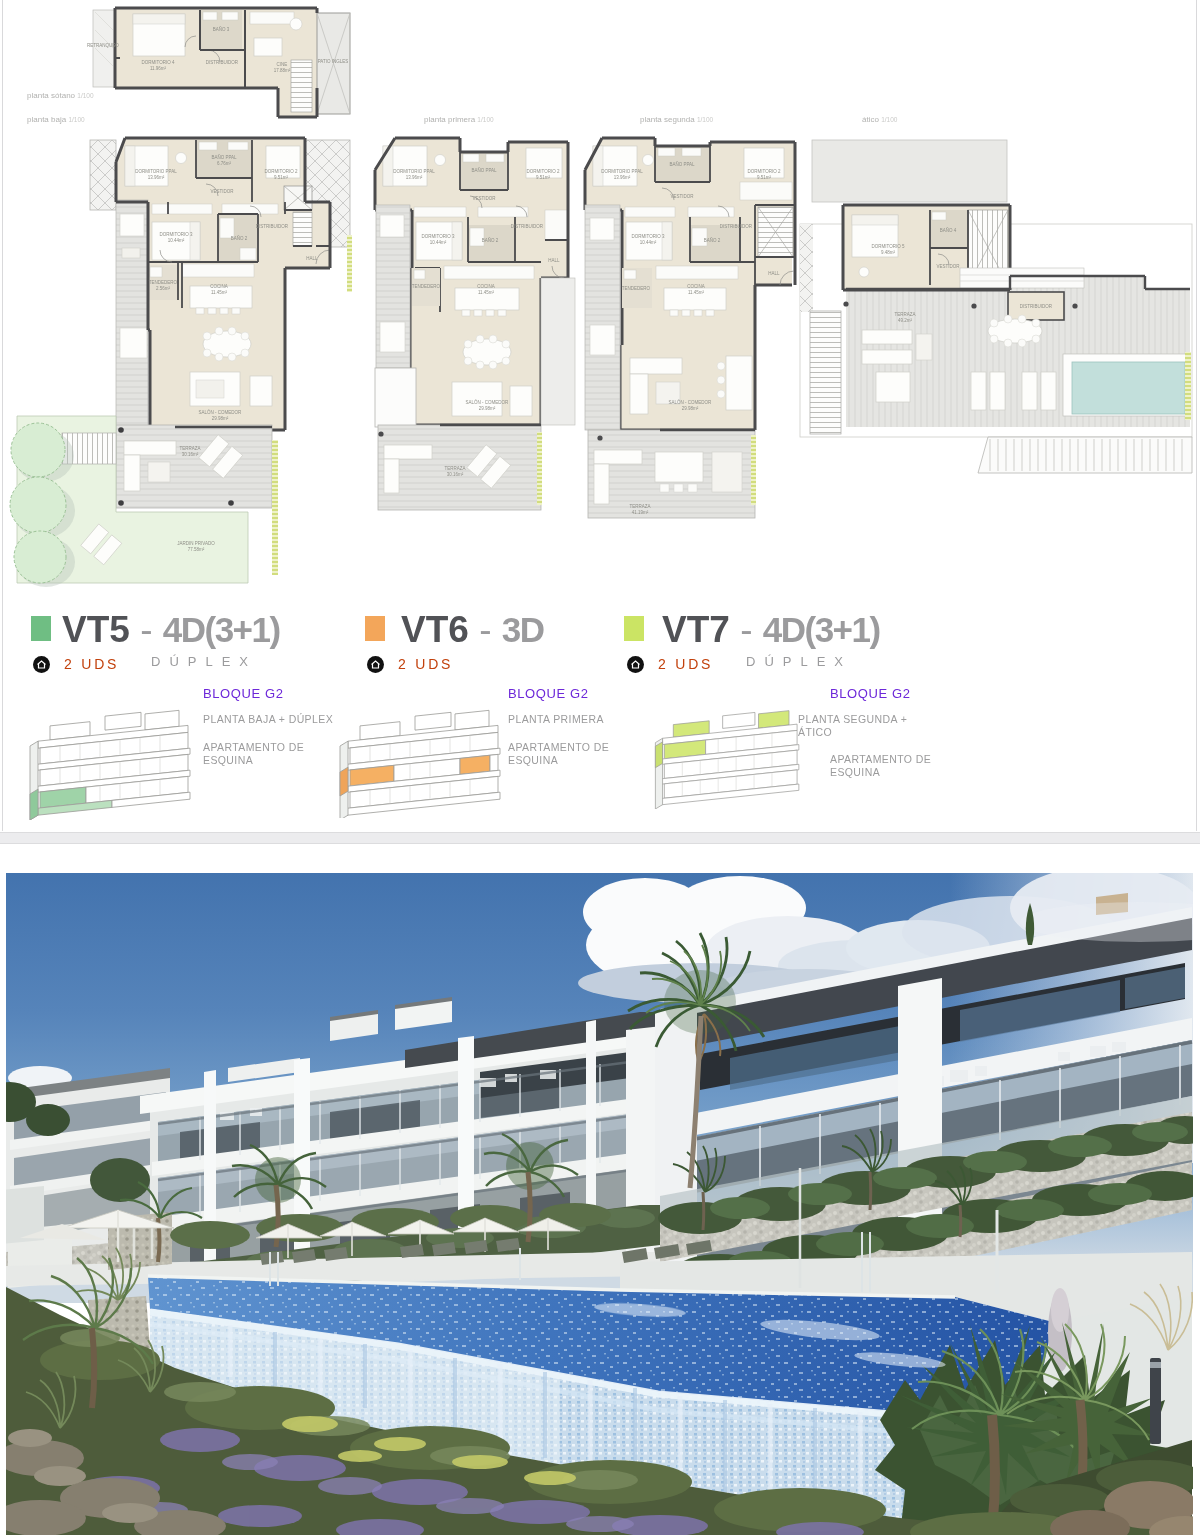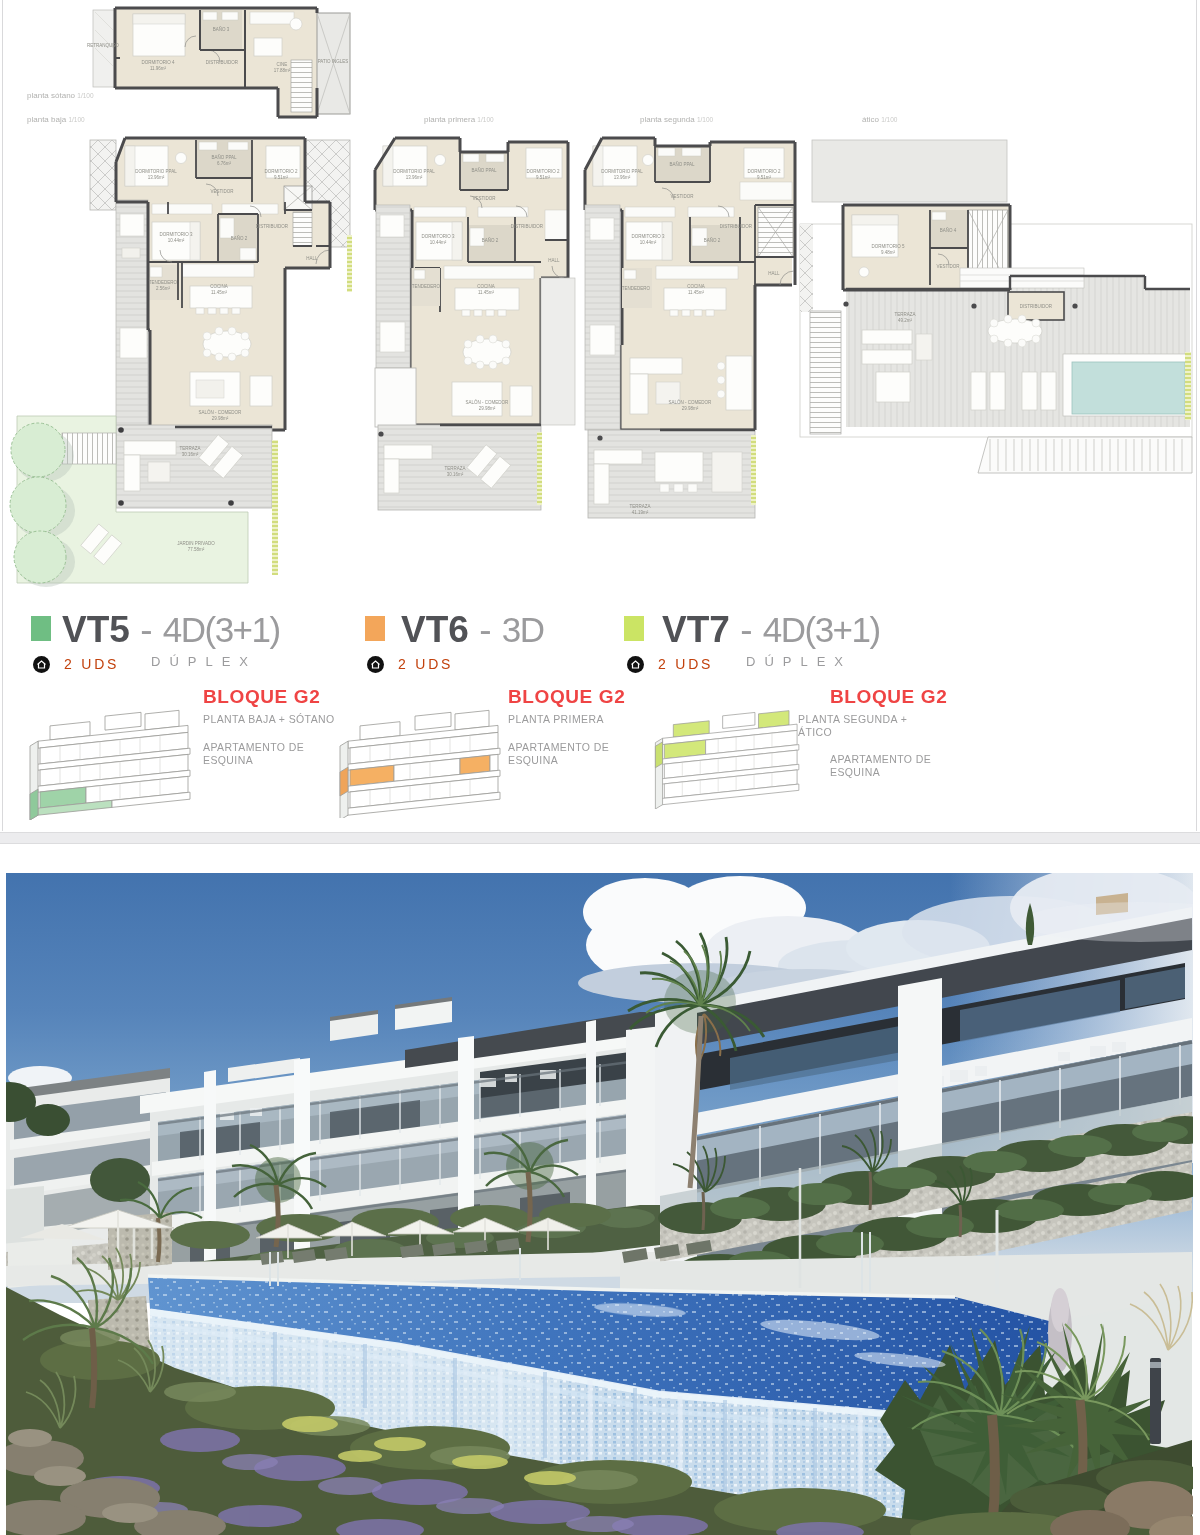--- a/index.html
+++ b/index.html
@@ -1,21 +1,21 @@
 <!DOCTYPE html>
 <html><head><meta charset="utf-8"><style>
 html,body{margin:0;padding:0}
 body{width:1200px;height:1535px;position:relative;background:#fff;font-family:"Liberation Sans",sans-serif;overflow:hidden}
 .abs{position:absolute}
 .vt{position:absolute;font-size:37px;font-weight:bold;color:#515256;letter-spacing:0}
 .vt .dash{color:#9b9b9d;font-weight:400}
-.vt .typ{color:#9b9b9d;font-weight:400;font-size:35px;letter-spacing:-1.5px}
+.vt .typ{color:#9b9b9d;font-weight:700;font-size:35px;letter-spacing:-1.5px}
 .uds{position:absolute;font-size:14px;color:#c2410c;letter-spacing:2.8px}
 .duplex{position:absolute;font-size:13px;color:#9b9b9d;letter-spacing:9px}
-.bloque{position:absolute;font-size:19px;font-weight:bold;color:#ef4444;letter-spacing:.6px}
+.bloque{position:absolute;font-size:13px;font-weight:normal;color:#6d28d9;letter-spacing:.6px}
 .sub{position:absolute;font-size:10.5px;color:#9b9b9c;letter-spacing:.4px;line-height:13px}
 .sq{position:absolute;width:20px;height:25px}
 </style></head><body>
 
 <div class="abs" style="left:2px;top:0;width:1px;height:831px;background:#d9d9db"></div>
 
 <div class="abs" style="left:1196px;top:0;width:1px;height:831px;background:#d9d9db"></div>
 
 <svg class="abs" style="left:0;top:0" width="1200" height="832" viewBox="0 0 1200 832">
 <defs>
@@ -515,21 +515,21 @@
     <circle cx="8.5" cy="8.5" r="8.5" fill="#111"></circle>
     <path d="M4.5 8.5L8.5 5l4 3.5M5.5 8v4h6V8" stroke="#fff" stroke-width="1.2" fill="none"></path>
   </svg>
 
 <div class="uds" style="left:64px;top:656px">2 UDS</div>
 
 <div class="duplex" style="left:151px;top:654px">DÚPLEX</div>
 
 <div class="bloque" style="left:203px;top:686px">BLOQUE G2</div>
 
-<div class="sub" style="left:203px;top:713px">PLANTA BAJA + SÓTANO</div>
+<div class="sub" style="left:203px;top:713px">PLANTA BAJA + DÚPLEX</div>
 
 <div class="sub" style="left:203px;top:741px">APARTAMENTO DE<br>ESQUINA</div>
 
 <svg class="abs" style="left:24px;top:694px" width="180" height="126" viewBox="0 0 180 126">
 <g transform="translate(6,16) skewY(-6)" stroke="#9d9d9a" stroke-width="0.8" fill="#fff">
 <rect x="20" y="18" width="40" height="14"></rect>
       <rect x="75" y="14" width="36" height="14"></rect>
       <rect x="115" y="16" width="34" height="16"></rect>
 <rect x="8" y="32" width="150" height="7"></rect>
 <rect x="10" y="39" width="148" height="16"></rect>

